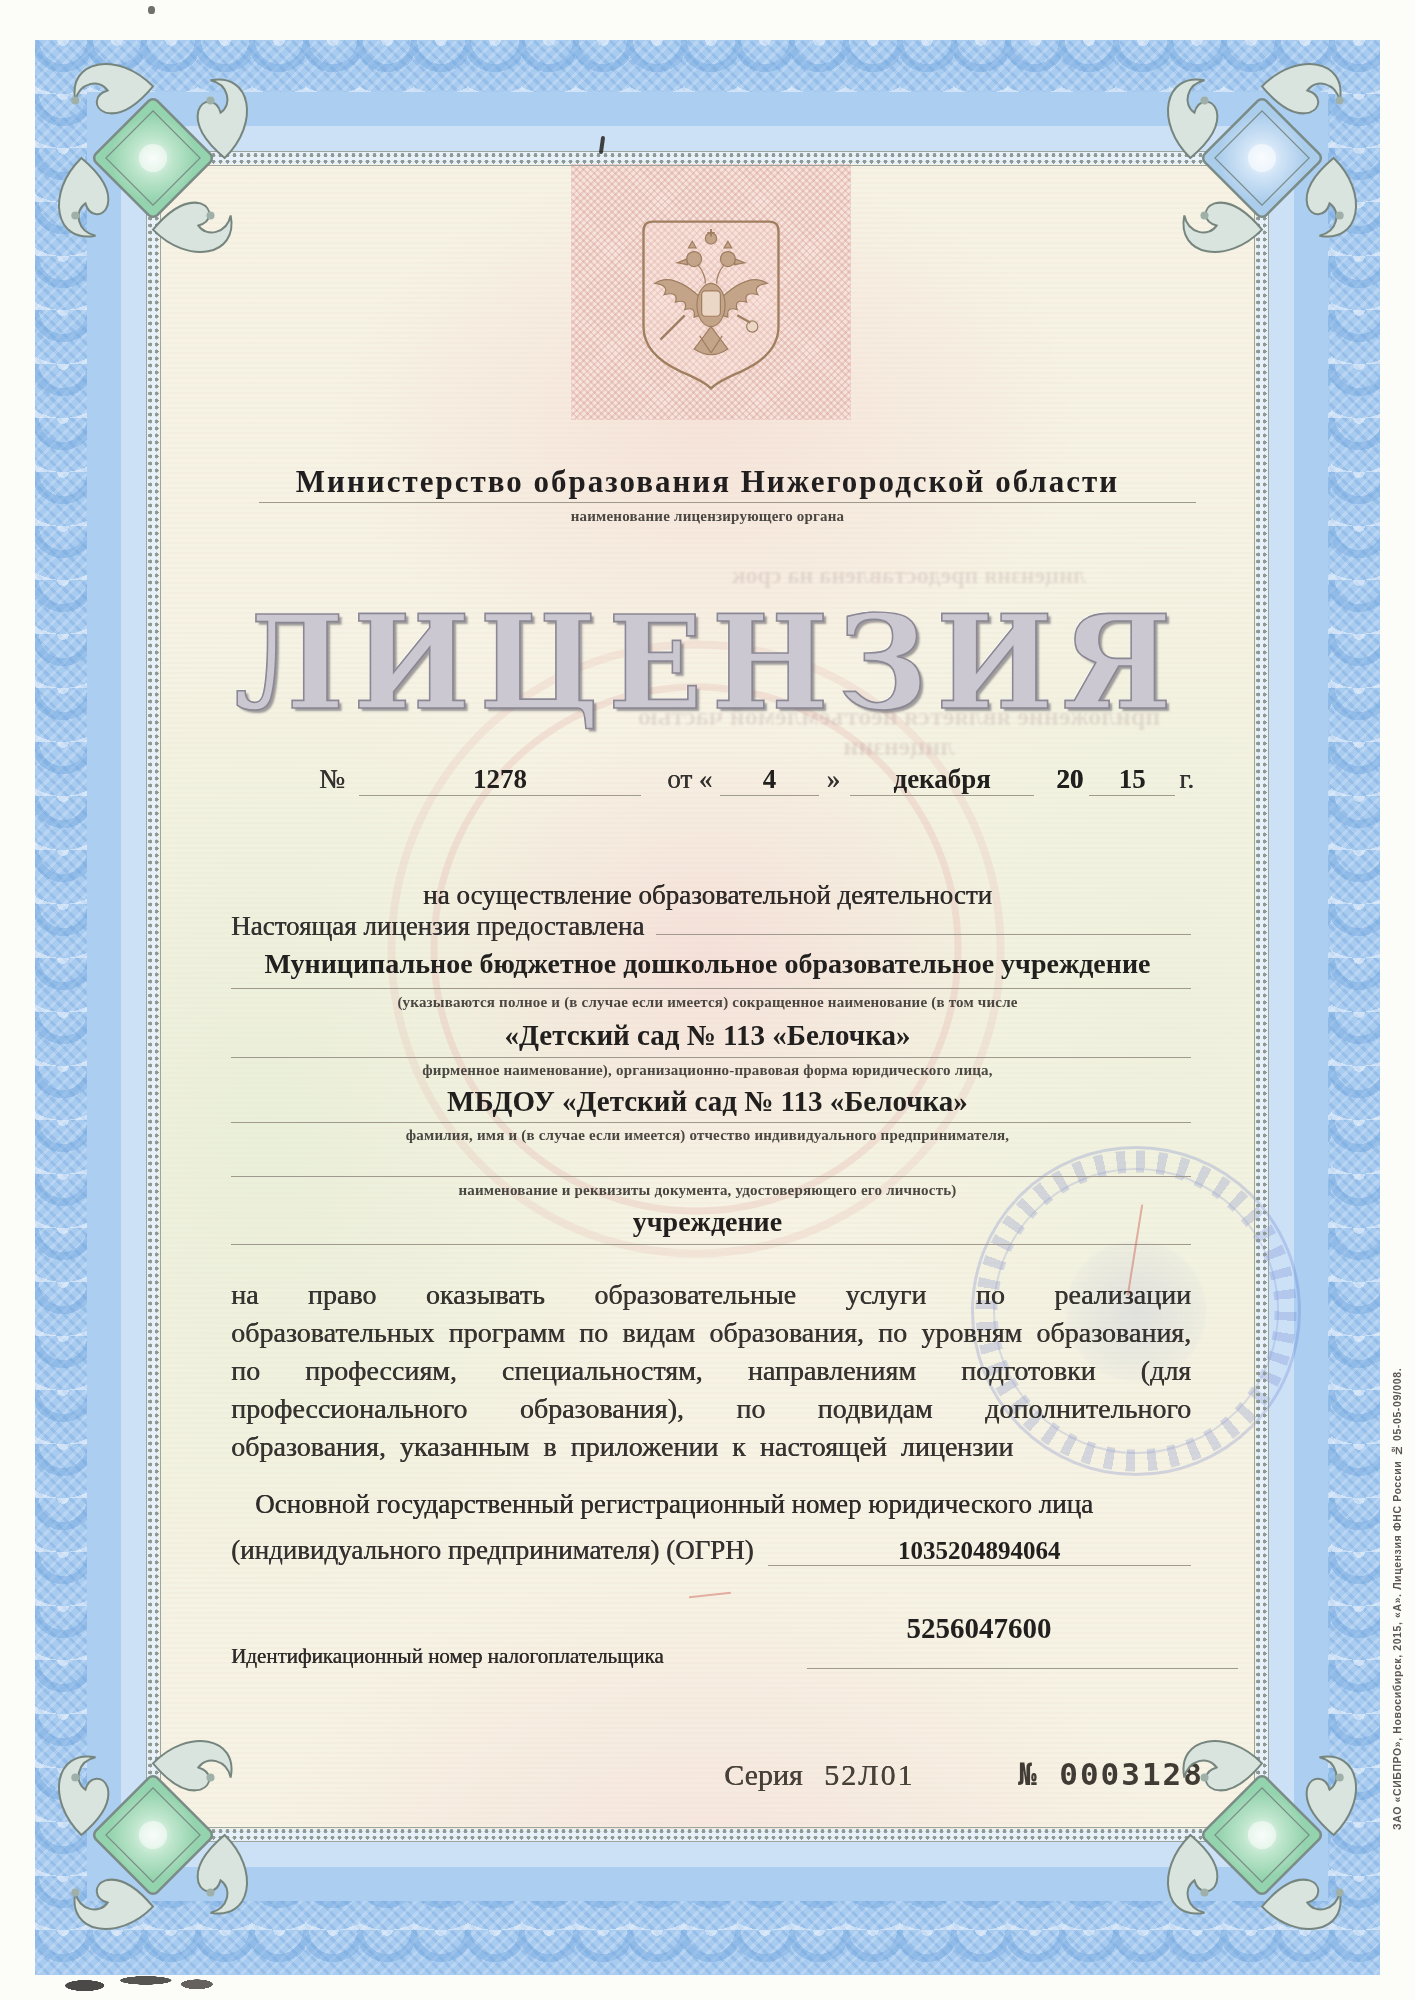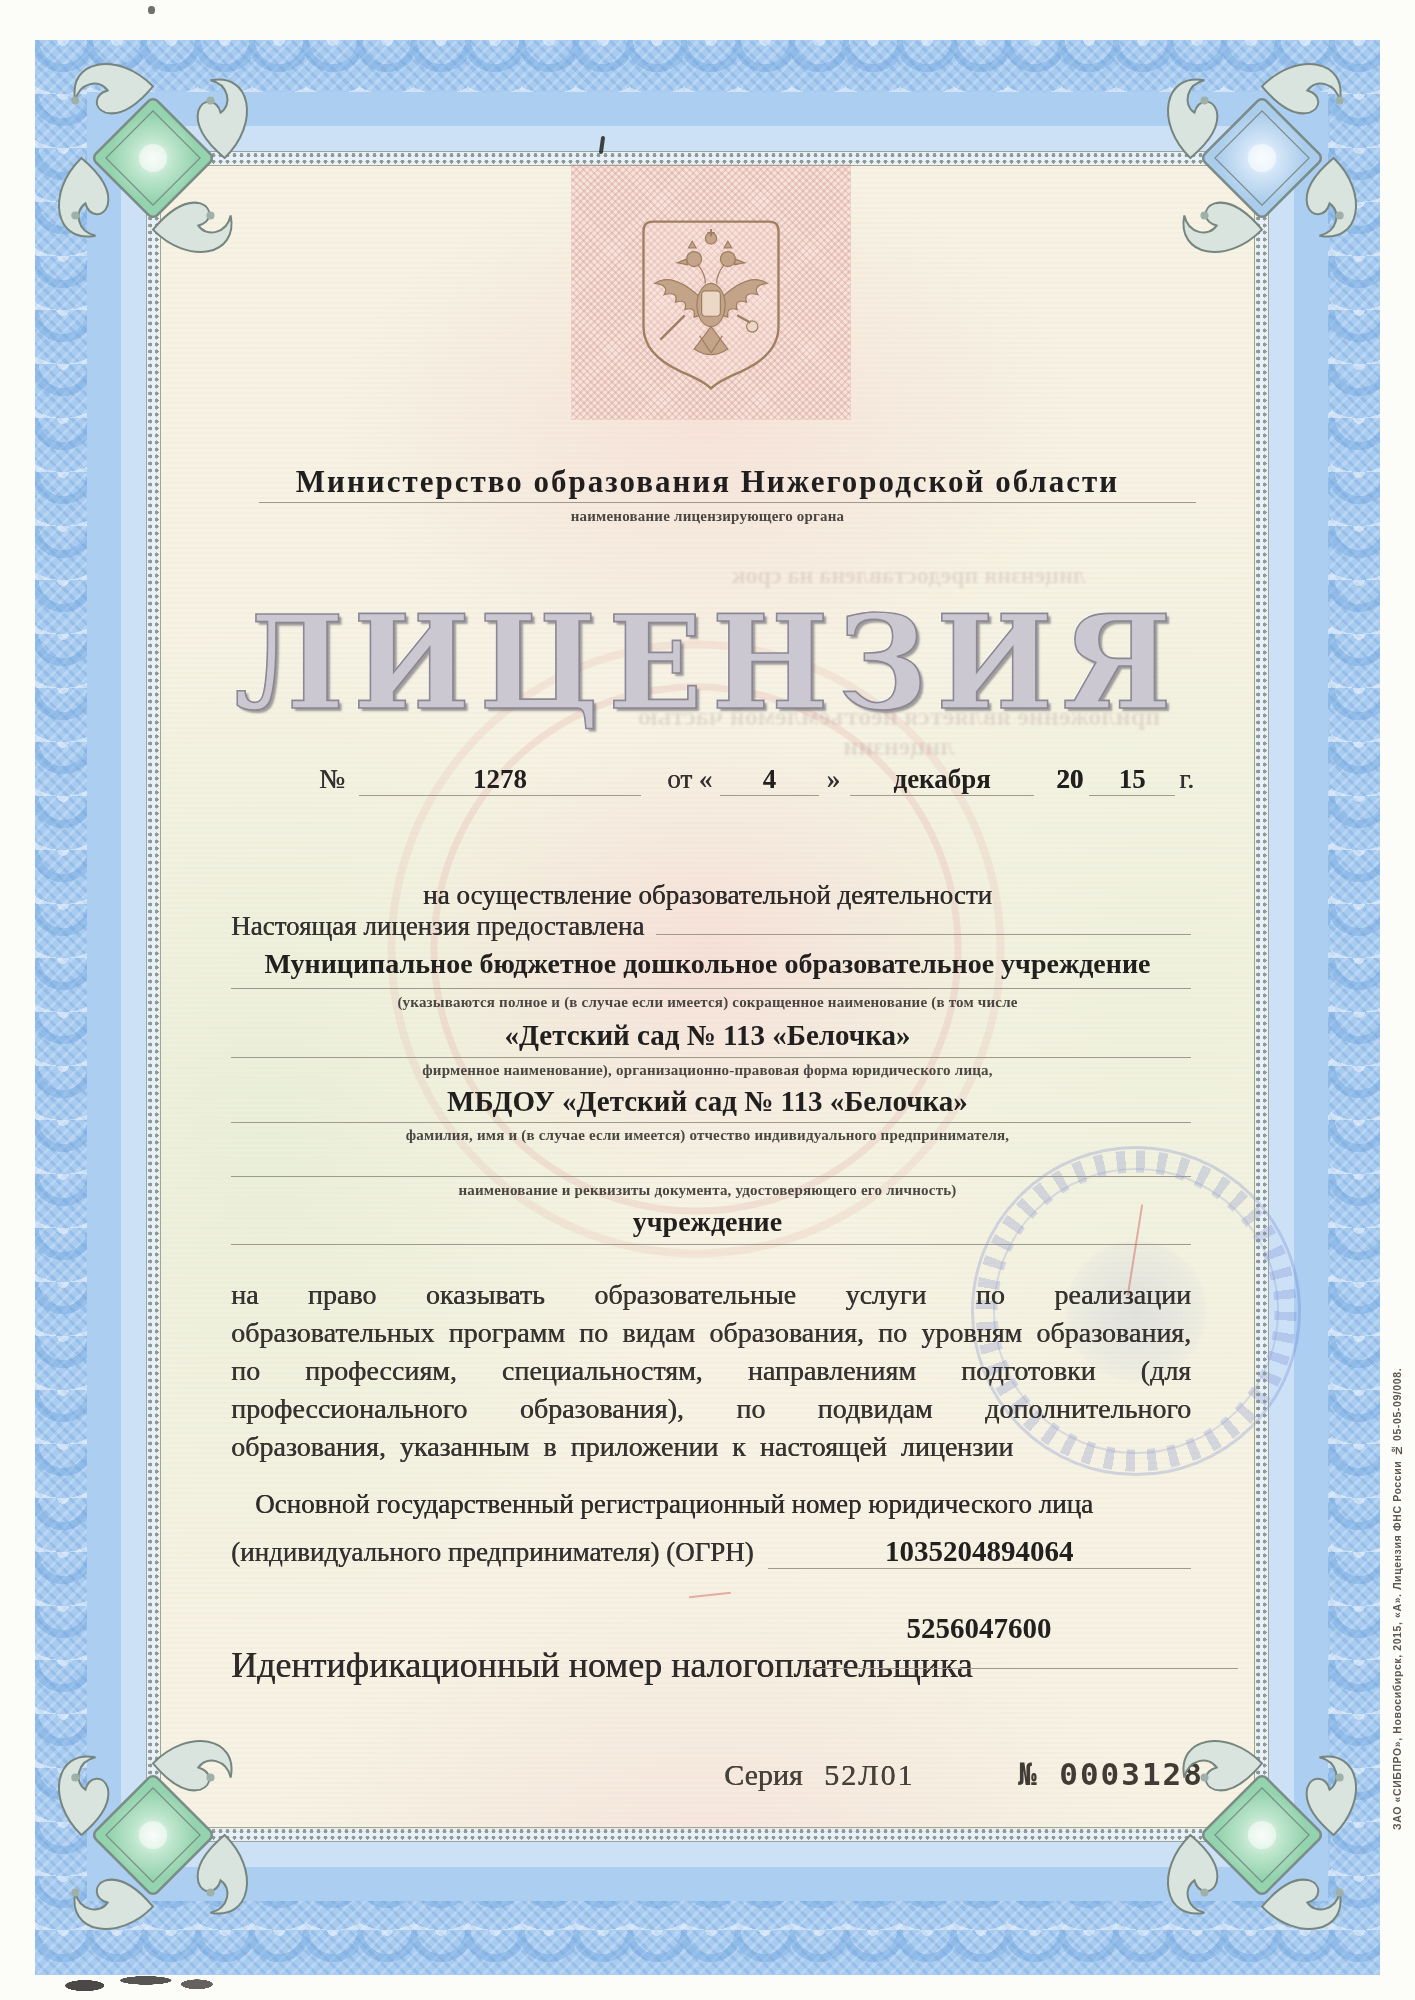--- a/index.html
+++ b/index.html
@@ -175,25 +175,25 @@
     <div class="txt center caption" style="top:1018px">наименование и реквизиты документа, удостоверяющего его личность)</div>
 
     <div class="txt center val" style="top:1042px;font-size:28px;">учреждение</div>
     <div class="hairline" style="top:1080px;left:72px;right:65px;"></div>
 
     <div class="txt body-par" style="top:1112px;left:72px;right:65px;">на право оказывать образовательные услуги по реализации образовательных программ по видам образования, по уровням образования, по профессиям, специальностям, направлениям подготовки (для профессионального образования), по подвидам дополнительного образования, указанным в приложении к настоящей лицензии</div>
 
     <div class="txt semi" style="top:1325px;left:72px;right:65px;font-size:27px;margin-left:24px;">Основной государственный регистрационный номер юридического лица</div>
     <div class="txt formline" style="top:1371px;left:72px;right:65px;">
       <span class="semi">(индивидуального предпринимателя) (ОГРН)</span>
-      <span class="cell" style="flex:1;margin-left:14px;font-size:29px;">1035204894064</span>
+      <span class="cell" style="flex:1;margin-left:14px;font-size:25px;">1035204894064</span>
     </div>
 
     <div class="txt val" style="top:1448px;left:700px;width:240px;text-align:center;font-size:29px;">5256047600</div>
-    <div class="txt semi" style="top:1480px;left:72px;font-size:36px;">Идентификационный номер налогоплательщика</div>
+    <div class="txt semi" style="top:1480px;left:72px;font-size:21px;">Идентификационный номер налогоплательщика</div>
     <div class="hairline" style="top:1504px;left:648px;right:18px;"></div>
 
     <div class="txt" style="top:1592px;left:565px;font-size:30px;color:#474139;">
       <span class="semi">Серия</span>
       <span class="semi" style="margin-left:14px;letter-spacing:2px;">52Л01</span>
       <span style="margin-left:96px;font-family:'DejaVu Sans Mono',monospace;font-weight:bold;font-size:31px;color:#403b34;letter-spacing:2px;"><span>№</span>&nbsp;<span>0003128</span></span>
     </div>
 
     <div class="scratch" style="left:975px;top:1040px;width:2px;height:92px;transform:rotate(9deg);"></div>
     <div class="scratch" style="left:530px;top:1430px;width:42px;height:2px;transform:rotate(-6deg);"></div>

